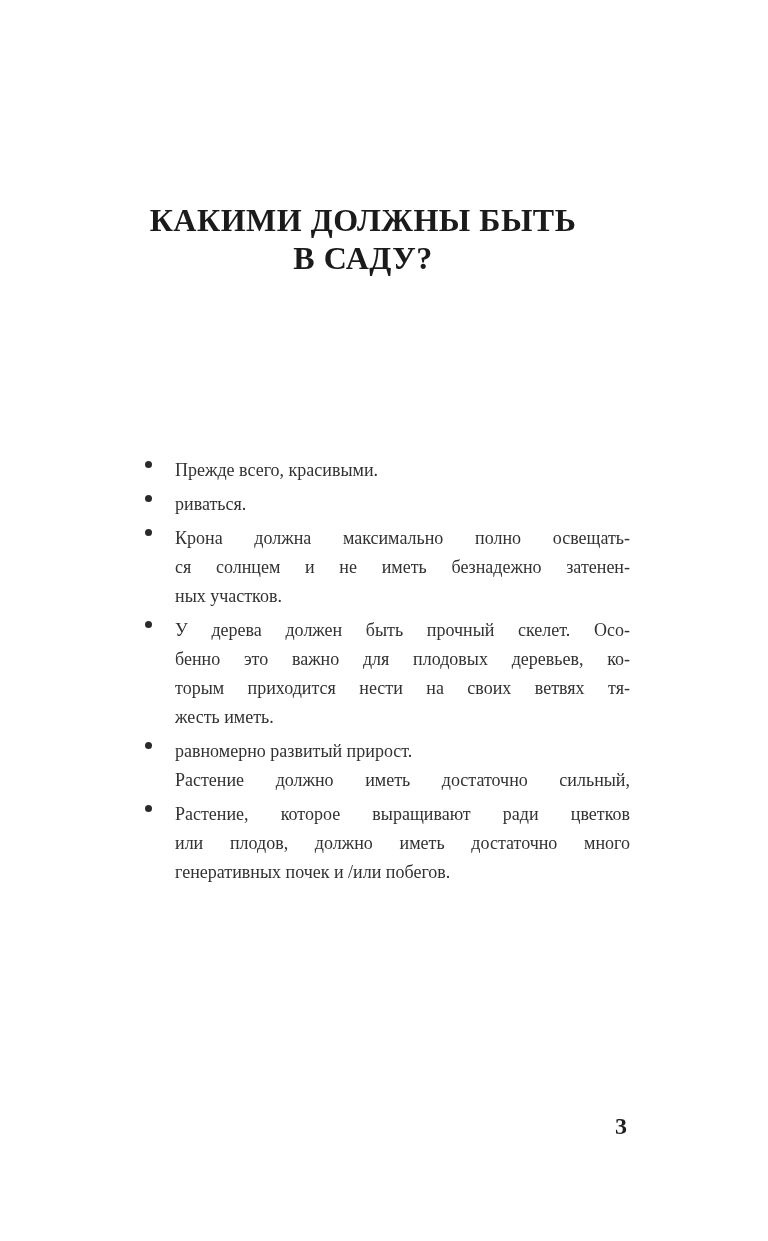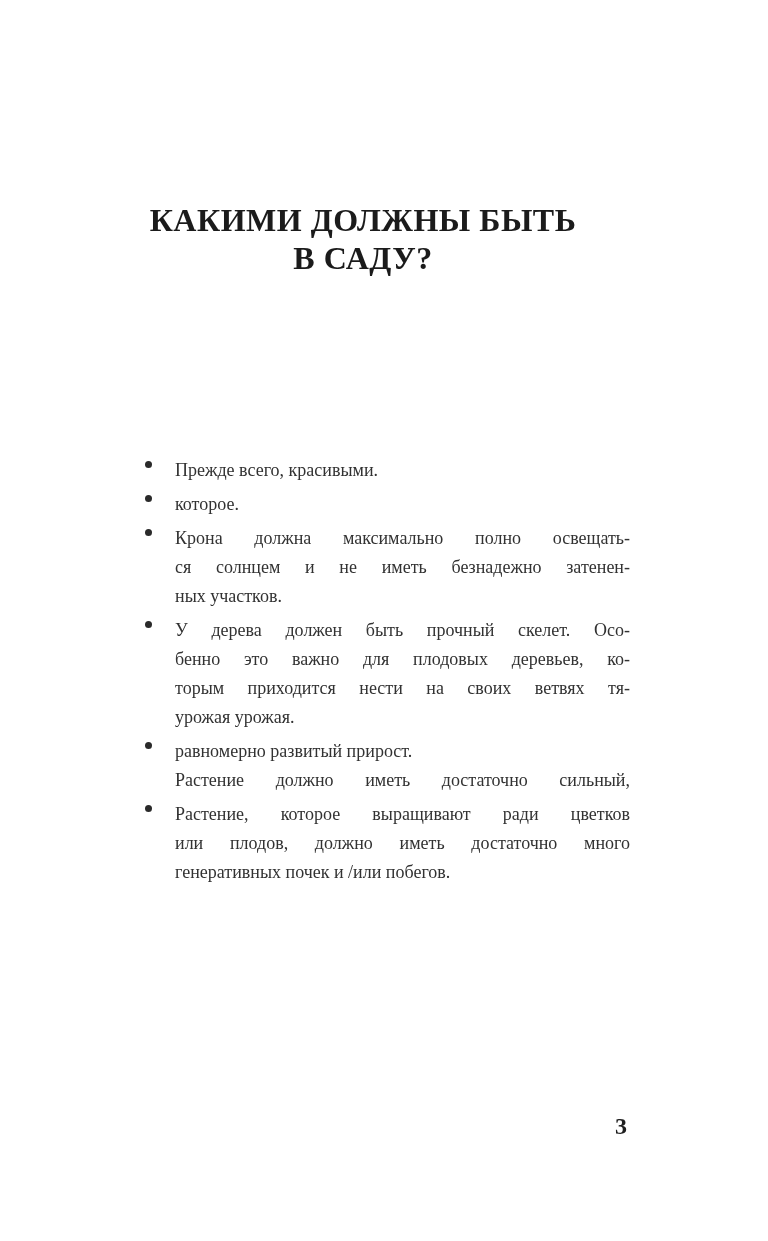--- a/index.html
+++ b/index.html
@@ -84,34 +84,34 @@
       <span class="h-line">КАКИМИ ДОЛЖНЫ БЫТЬ</span>
       <span class="h-line">В САДУ?</span>
     </h1>
   <div class="bullet-list">
       <div class="item">
         <span class="bullet"></span>
         <span class="tline last">Прежде всего, красивыми.</span>
       </div>
       <div class="item">
         <span class="bullet"></span>
-        <span class="tline last">которое.</span>
+        <span class="tline last">риваться.</span>
       </div>
       <div class="item">
         <span class="bullet"></span>
         <span class="tline">Крона должна максимально полно освещать-</span>
         <span class="tline">ся солнцем и не иметь безнадежно затенен-</span>
         <span class="tline last">ных участков.</span>
       </div>
       <div class="item">
         <span class="bullet"></span>
         <span class="tline">У дерева должен быть прочный скелет. Осо-</span>
         <span class="tline">бенно это важно для плодовых деревьев, ко-</span>
         <span class="tline">торым приходится нести на своих ветвях тя-</span>
-        <span class="tline last">урожая урожая.</span>
+        <span class="tline last">жесть иметь.</span>
       </div>
       <div class="item">
         <span class="bullet"></span>
         <span class="tline last">равномерно развитый прирост.</span>
         <span class="tline">Растение должно иметь достаточно сильный,</span>
       </div>
       <div class="item">
         <span class="bullet"></span>
         <span class="tline">Растение, которое выращивают ради цветков</span>
         <span class="tline">или плодов, должно иметь достаточно много</span>

